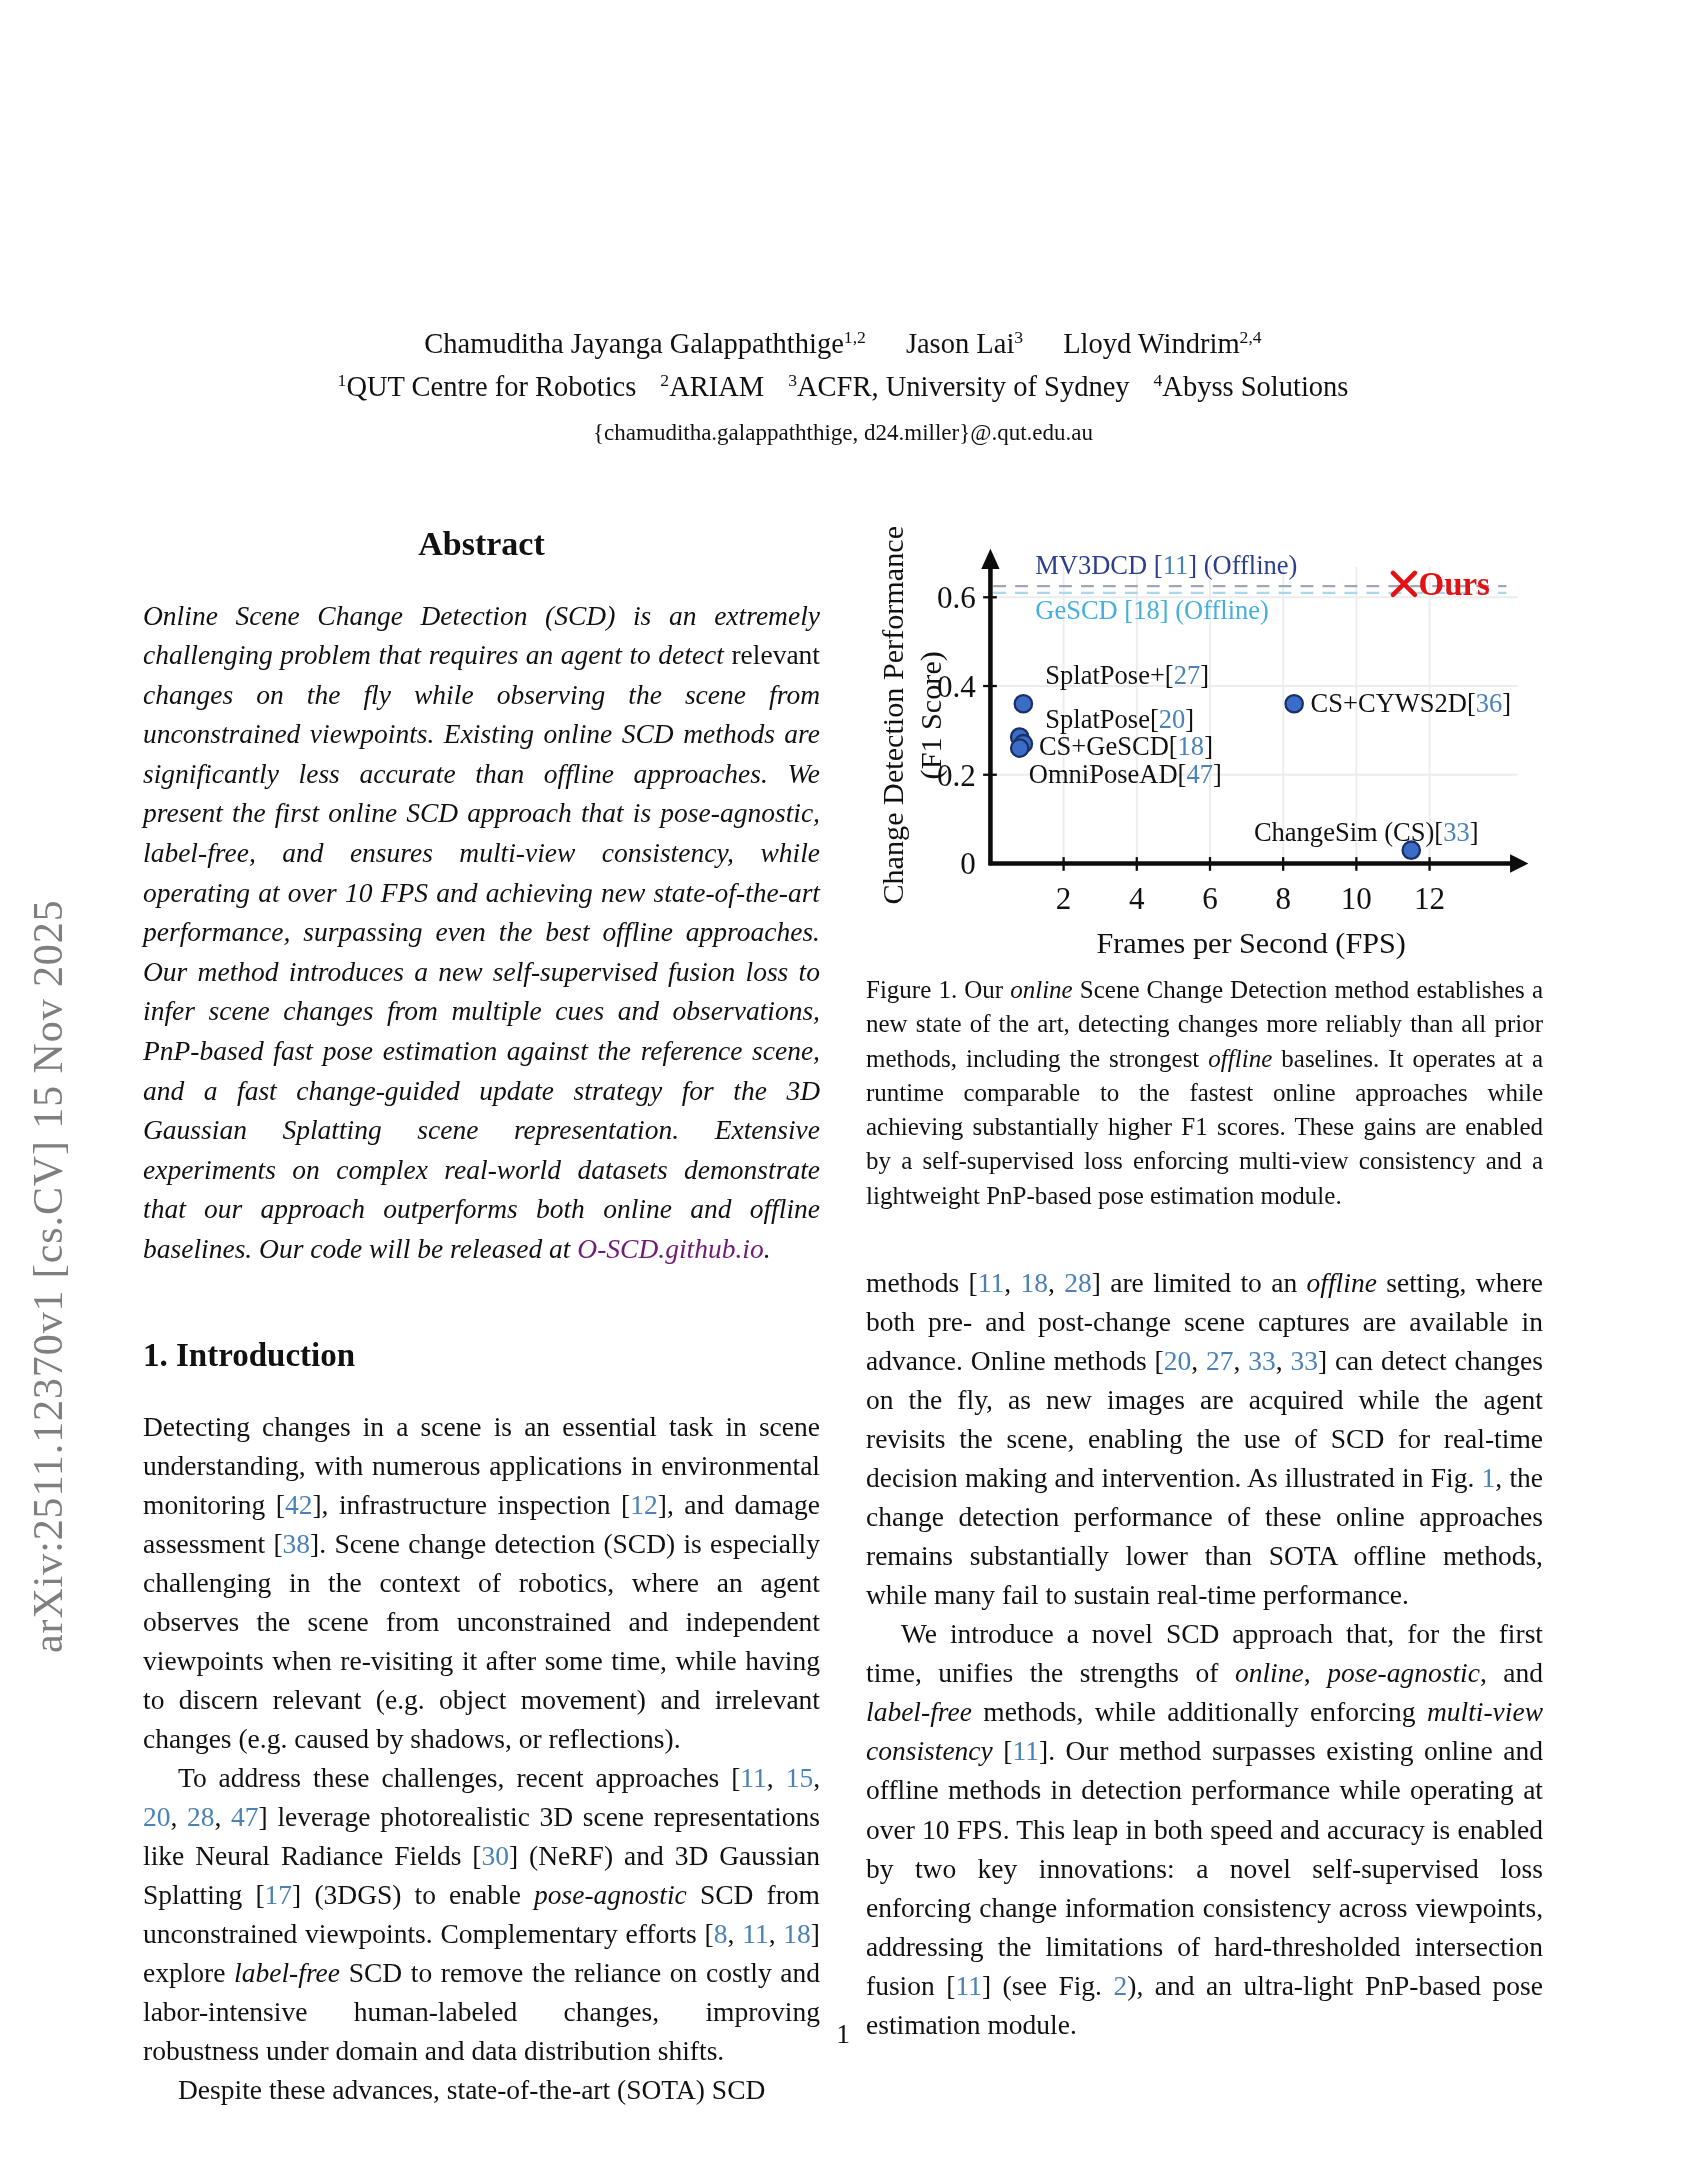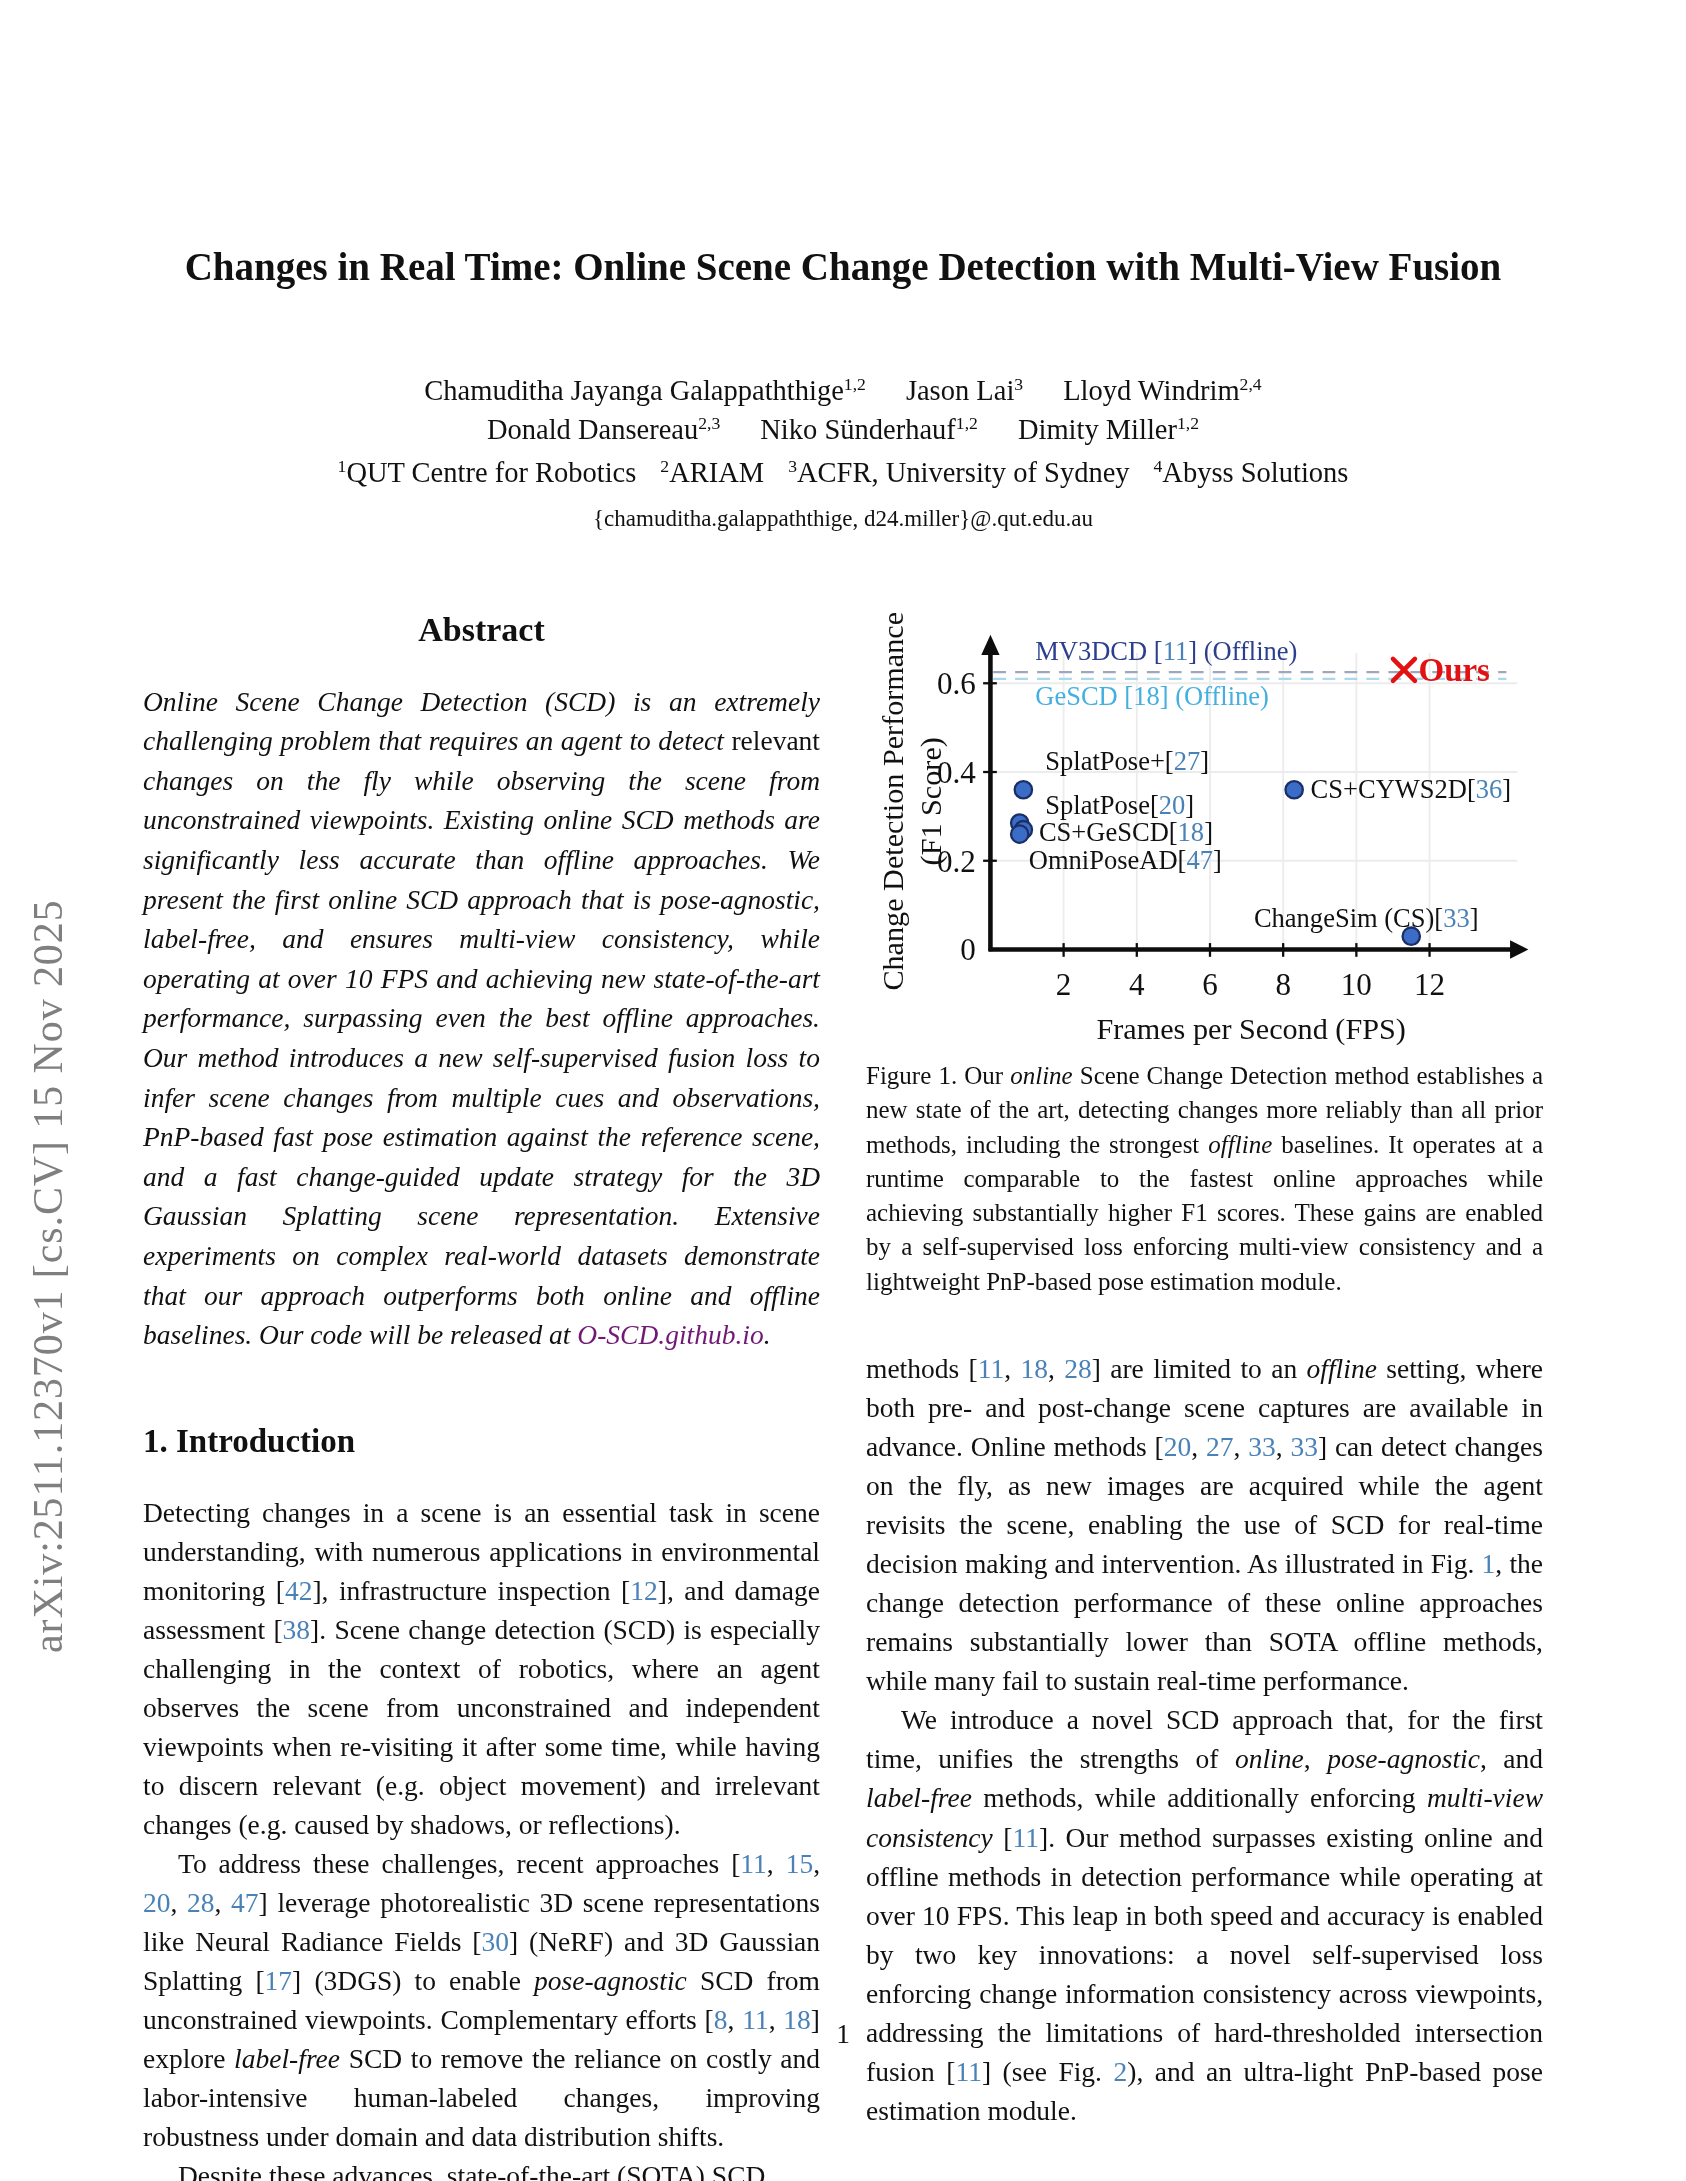--- a/index.html
+++ b/index.html
@@ -32,24 +32,22 @@
   .chart{width:677px;}
   .chart svg text{font-family:"Liberation Serif","DejaVu Serif",serif;}
   .pageno{position:absolute;left:0;right:0;top:2018px;text-align:center;font-size:27.5px;}
 </style>
 </head>
 <body>
 
 <div class="arxiv-side">arXiv:2511.12370v1  [cs.CV]  15 Nov 2025</div>
 
 <div class="content">
-  <h1 class="title">Changes in Real Time: Online Scene Change Detection with Multi-View Fusion</h1>
 
   <div class="authors first"><span>Chamuditha Jayanga Galappaththige</span><span class="sup">1,2</span><span class="gap"></span><span>Jason Lai</span><span class="sup">3</span><span class="gap"></span><span>Lloyd Windrim</span><span class="sup">2,4</span></div>
-  <div class="authors"><span>Donald Dansereau</span><span class="sup">2,3</span><span class="gap"></span><span>Niko Sünderhauf</span><span class="sup">1,2</span><span class="gap"></span><span>Dimity Miller</span><span class="sup">1,2</span></div>
   <div class="affil"><span class="sup">1</span><span>QUT Centre for Robotics</span><span class="gap2"></span><span class="sup">2</span><span>ARIAM</span><span class="gap2"></span><span class="sup">3</span><span>ACFR, University of Sydney</span><span class="gap2"></span><span class="sup">4</span><span>Abyss Solutions</span></div>
   <div class="email">{chamuditha.galappaththige, d24.miller}@.qut.edu.au</div>
 
   <div class="columns">
     <div class="col">
       <div class="abs-head">Abstract</div>
       <p class="abs-body"><span>Online Scene Change Detection (SCD) is an extremely challenging problem that requires an agent to detect </span><span class="up">relevant</span><span> changes on the fly while observing the scene from unconstrained viewpoints. Existing online SCD methods are significantly less accurate than offline approaches. We present the first online SCD approach that is pose-agnostic, label-free, and ensures multi-view consistency, while operating at over 10 FPS and achieving new state-of-the-art performance, surpassing even the best offline approaches. Our method introduces a new self-supervised fusion loss to infer scene changes from multiple cues and observations, PnP-based fast pose estimation against the reference scene, and a fast change-guided update strategy for the 3D Gaussian Splatting scene representation. Extensive experiments on complex real-world datasets demonstrate that our approach outperforms both online and offline baselines. Our code will be released at </span><span class="link">O-SCD.github.io</span><span>.</span></p>
 
       <div class="sec-head">1. Introduction</div>
       <p class="body"><span>Detecting changes in a scene is an essential task in scene understanding, with numerous applications in environmental monitoring [</span><span class="cite">42</span><span>], infrastructure inspection [</span><span class="cite">12</span><span>], and damage assessment [</span><span class="cite">38</span><span>]. Scene change detection (SCD) is especially challenging in the context of robotics, where an agent observes the scene from unconstrained and independent viewpoints when re-visiting it after some time, while having to discern relevant (e.g. object movement) and irrelevant changes (e.g. caused by shadows, or reflections).</span></p>

